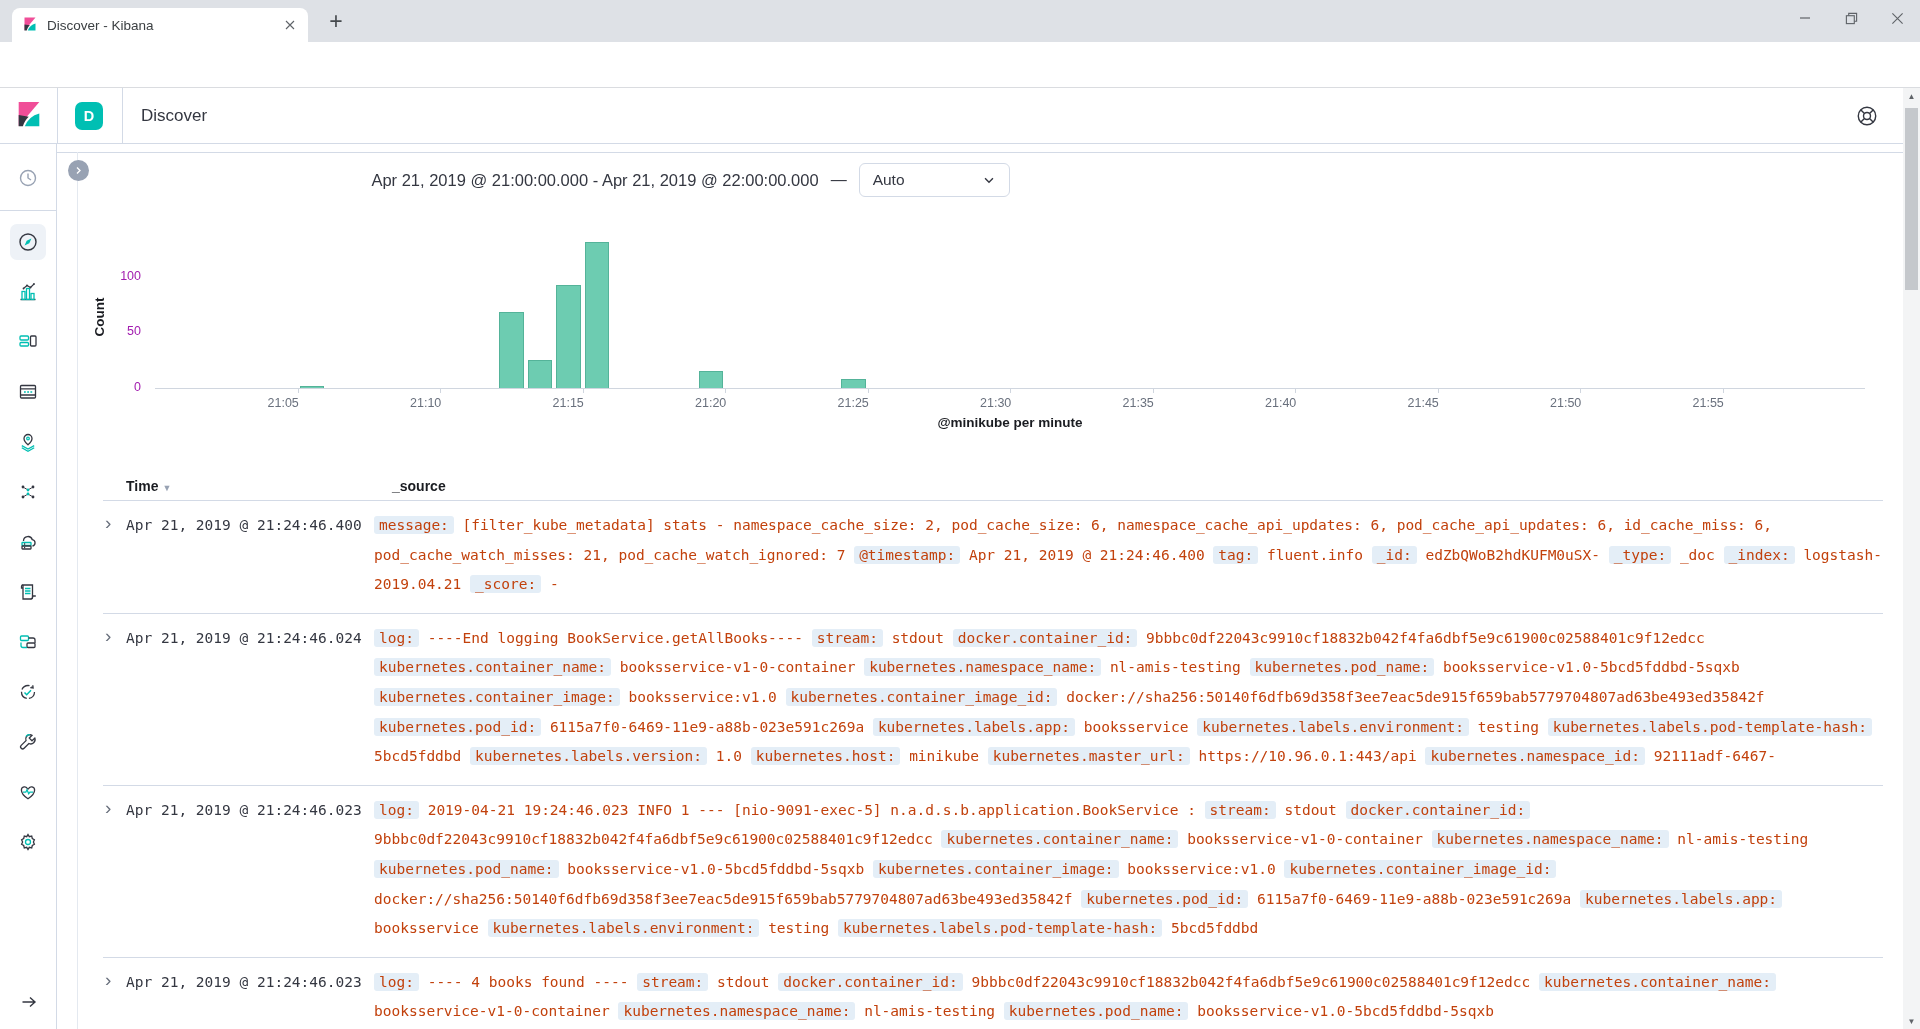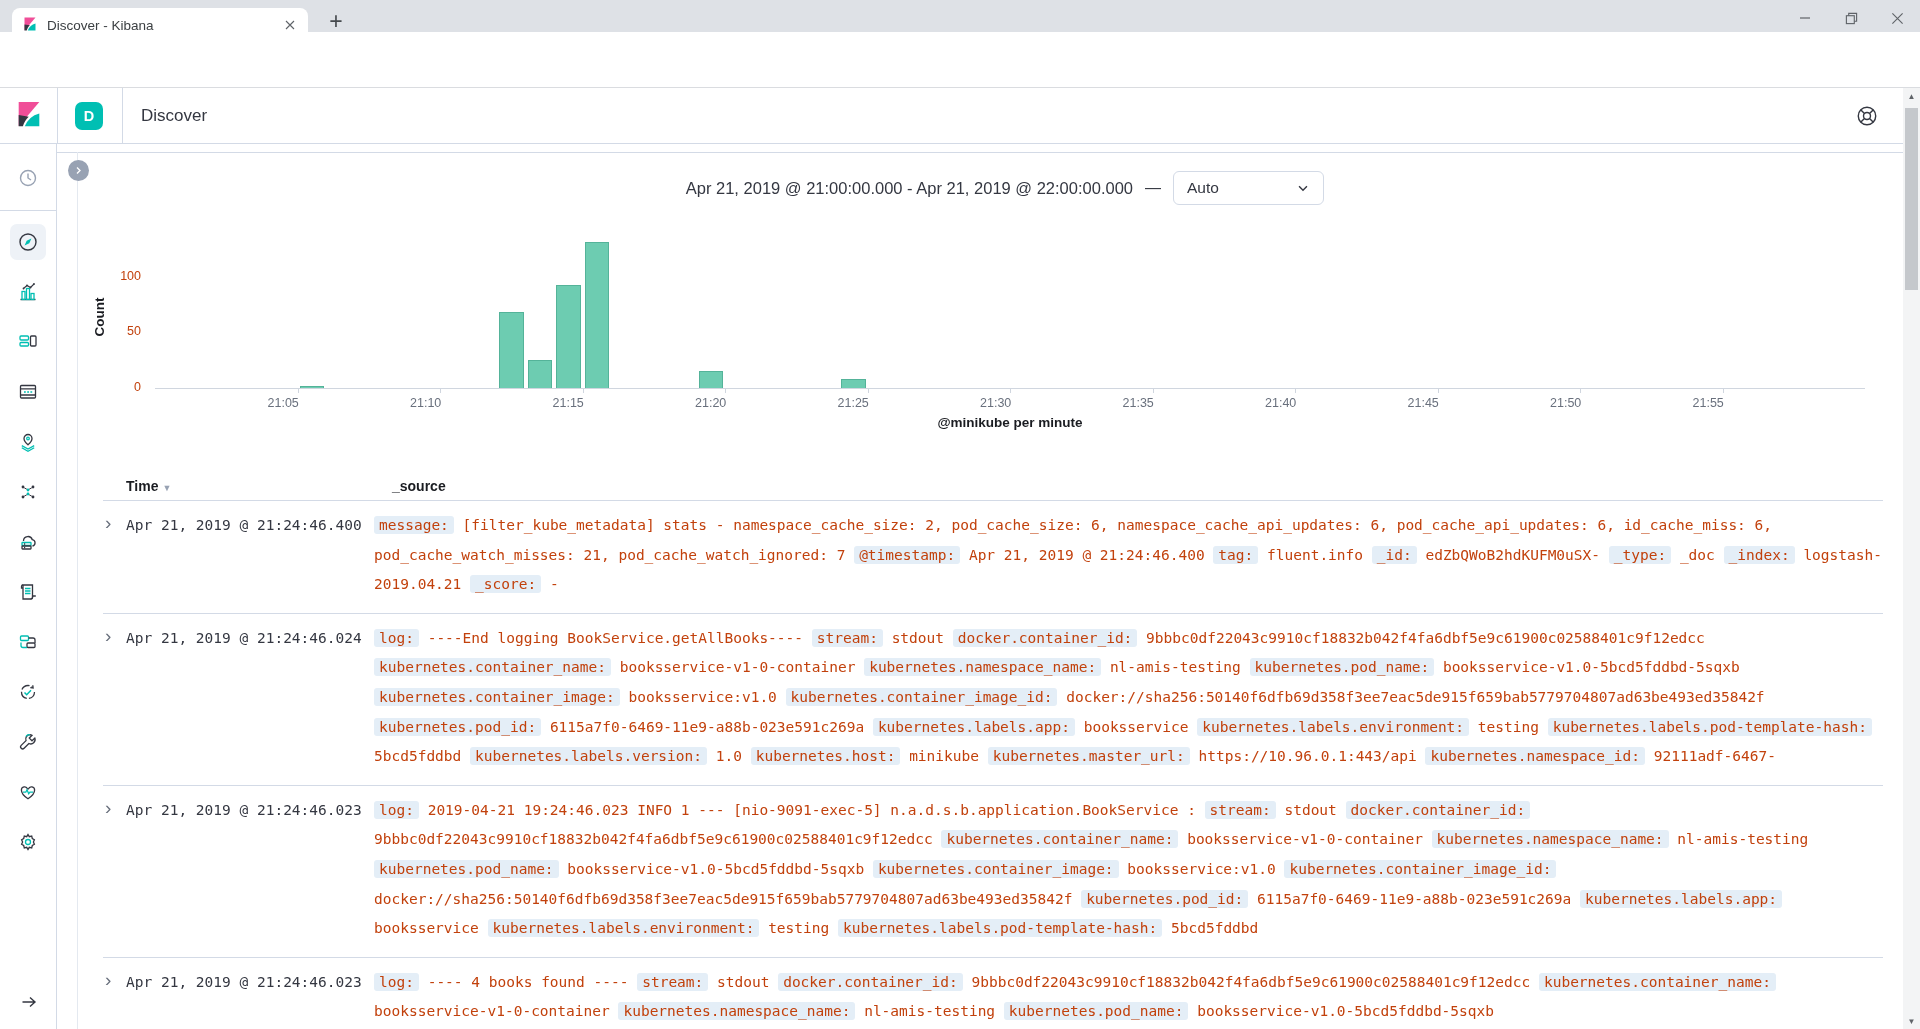--- a/index.html
+++ b/index.html
@@ -1,19 +1,19 @@
 <!DOCTYPE html>
 <html><head>
 <meta charset="utf-8">
 <style>
   html,body{margin:0;padding:0;}
   body{width:1920px;height:1029px;position:relative;overflow:hidden;background:#fff;
        font-family:"Liberation Sans",sans-serif;-webkit-font-smoothing:antialiased;}
   
-  .tabbar{position:absolute;left:0;top:0;width:1920px;height:32px;background:#dee1e6;}
+  .tabbar{position:absolute;left:0;top:0;width:1920px;height:42px;background:#dee1e6;}
   .tab{position:absolute;left:12px;top:8px;width:296px;height:34px;background:#fff;
        border-radius:8px 8px 0 0;display:flex;align-items:center;padding:0 10px;box-sizing:border-box;}
   .tab-title{font-size:13.5px;color:#3c4043;margin-left:9px;flex:1;white-space:nowrap;overflow:hidden;}
   .icbtn{display:flex;align-items:center;justify-content:center;}
   .newtab{position:absolute;left:322px;top:7px;width:28px;height:28px;font-size:23px;color:#45494d;
           display:flex;align-items:center;justify-content:center;font-weight:300;}
   .wincontrols{position:absolute;right:0;top:0;height:36px;display:flex;}
   .winbtn{width:46px;height:36px;display:flex;align-items:center;justify-content:center;}
   .toolbar{position:absolute;top:42px;left:0;width:1920px;height:46px;background:#fff;
            border-bottom:1px solid #dadce0;box-sizing:border-box;}
@@ -43,31 +43,31 @@
   .nav-sep{width:57px;height:1px;background:#d3dae6;margin-bottom:13px;flex:none;}
   .nav-ic{display:flex;}
   .collapse-btn{position:absolute;left:18px;bottom:16px;width:22px;height:22px;display:flex;
                 align-items:center;justify-content:center;}
   
   .content{position:absolute;left:57px;top:144px;width:1846px;height:885px;background:#fff;overflow:hidden;}
   .panel-topline{position:absolute;left:0;top:8px;right:0;height:1px;background:#d3dae6;}
   .panel-vline{position:absolute;left:20px;top:8px;bottom:0;width:1px;background:#e4e9f0;}
   .expand-btn{position:absolute;left:11px;top:16px;width:21px;height:21px;border-radius:50%;background:#98a2b3;
               color:#fff;display:flex;align-items:center;justify-content:center;font-size:11px;border:none;}
-  .chart-head{position:absolute;left:0;top:27px;width:1267px;display:flex;justify-content:flex-end;
+  .chart-head{position:absolute;left:0;top:19px;width:1267px;display:flex;justify-content:center;
               align-items:center;gap:12px;}
   .time-range{font-size:16.5px;color:#343741;}
   .dash{font-size:16px;color:#343741;}
   .interval-select{width:151px;height:34px;border:1px solid #d3dae6;border-radius:6px;background:#fff;
                    display:flex;align-items:center;justify-content:space-between;padding:0 13px;
                    box-sizing:border-box;font-size:15.5px;color:#343741;gap:6px;}
   #chart{position:absolute;left:0;top:0;width:1846px;height:300px;}
   .ylabel{position:absolute;left:8px;top:165px;width:70px;height:16px;text-align:center;
           transform:rotate(-90deg);font-weight:bold;font-size:13.5px;color:#1a1c21;}
-  .ytick{position:absolute;left:44px;width:40px;text-align:right;font-size:12.5px;color:#c2410c;}
+  .ytick{position:absolute;left:44px;width:40px;text-align:right;font-size:12.5px;color:#a21caf;}
   .xtick{position:absolute;top:252px;width:60px;text-align:left;font-size:12.5px;color:#69707d;}
   .minitick{position:absolute;top:245px;width:1px;height:4px;background:#d0d6df;}
   .baseline{position:absolute;left:98px;top:244px;width:1710px;height:1px;background:#d0d6df;}
   .xlabel{position:absolute;left:98px;top:271px;width:1710px;text-align:center;font-weight:bold;
           font-size:13.5px;color:#1a1c21;}
   .bar{position:absolute;border:1px solid;border-bottom:none;box-sizing:border-box;}
   
   .dtable{position:absolute;left:46px;top:330px;width:1780px;}
   .thead{display:flex;border-bottom:1px solid #d3dae6;padding:4px 0 6px;}
   .th-time{margin-left:23px;width:248px;font-weight:bold;font-size:14px;color:#1a1c21;}

